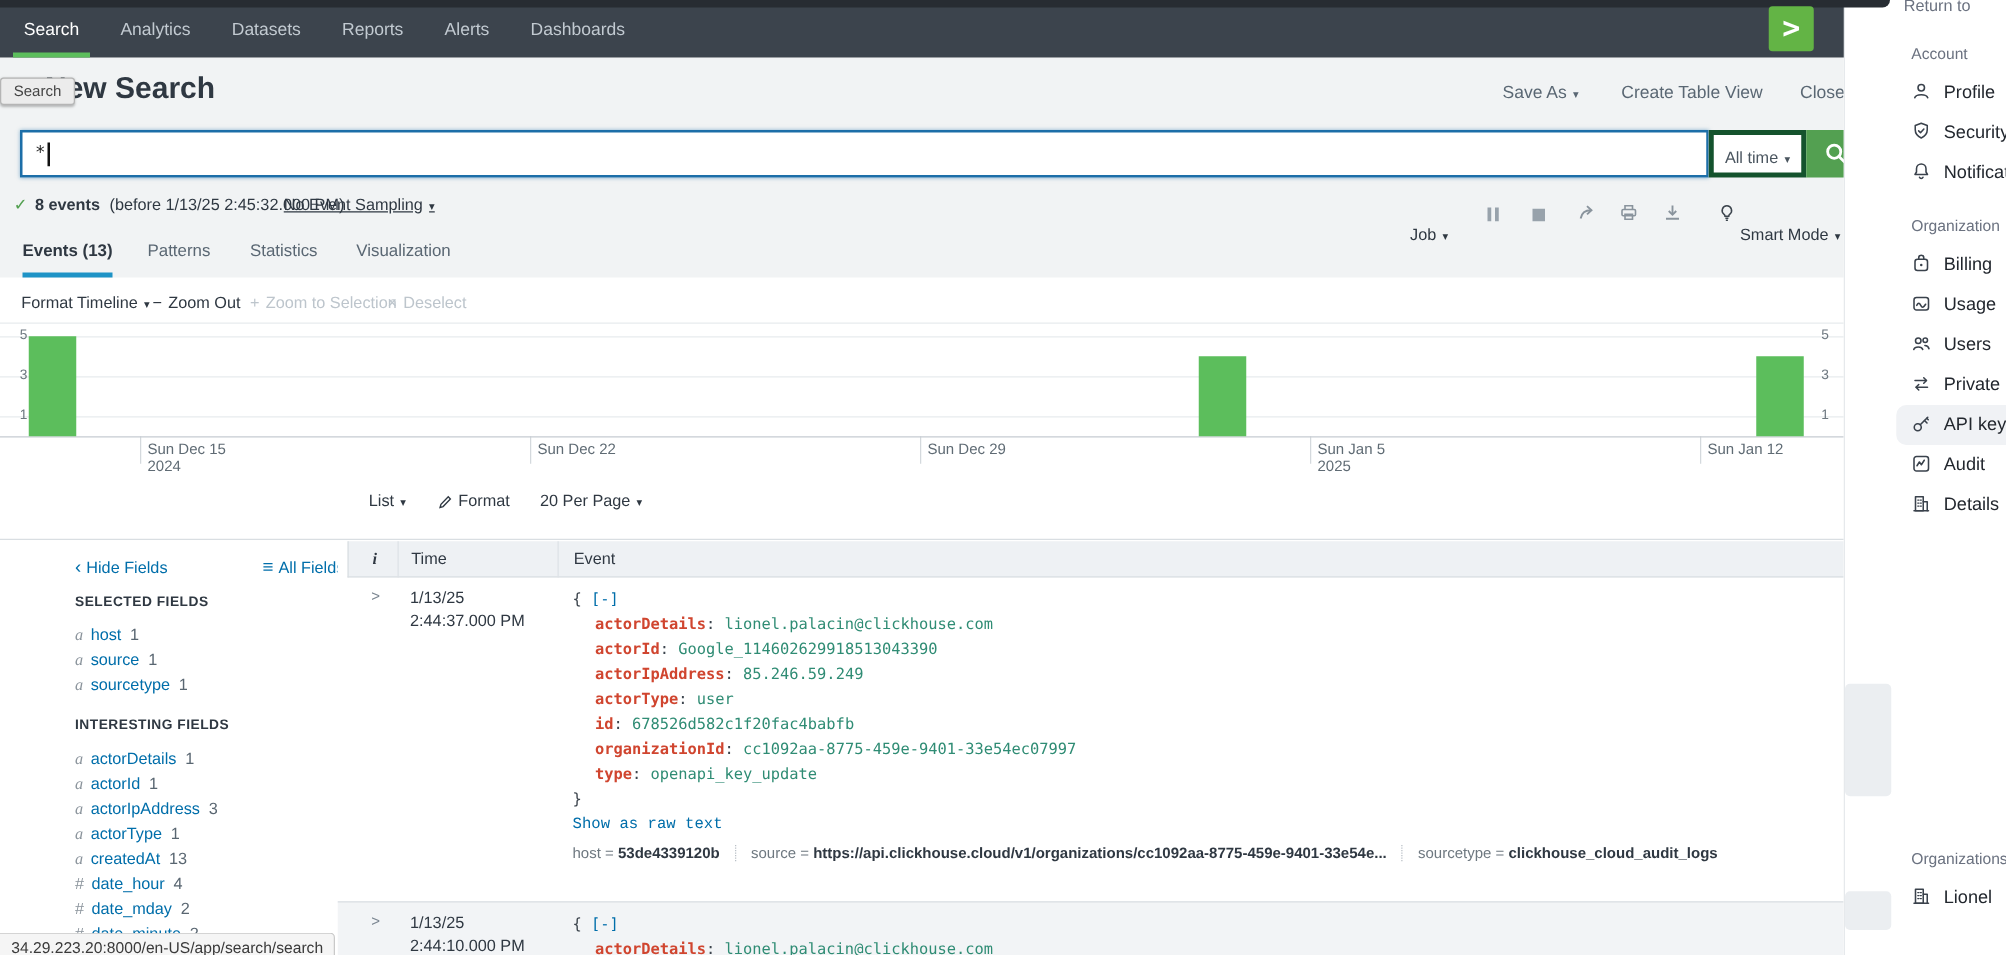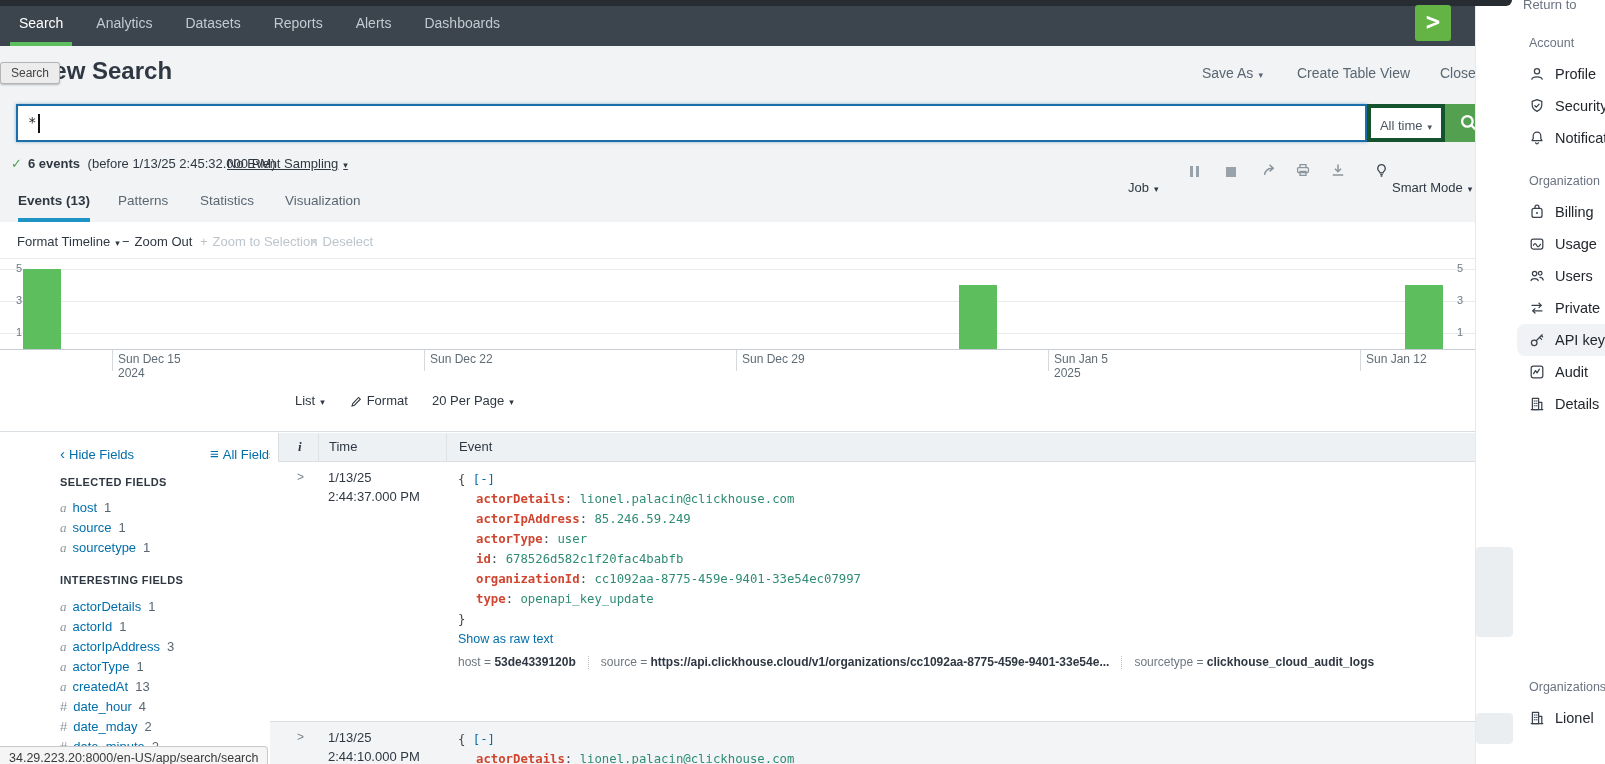--- a/index.html
+++ b/index.html
@@ -107,21 +107,21 @@
   .erow.alt{background:#f2f4f6;border-top:1px solid var(--border);}
   .expand{position:absolute;left:27px;top:8px;color:#7b8691;font-size:12px;cursor:pointer;}
   .etime{position:absolute;left:58px;top:6px;font-size:13px;line-height:19px;color:var(--text);white-space:nowrap;}
   .ebody{position:absolute;left:188px;top:7px;font-family:"DejaVu Sans Mono",monospace;font-size:12.3px;line-height:20px;white-space:nowrap;}
   .jb{color:#3c444d;}
   .jcol{color:var(--blue);cursor:pointer;}
   .jline.kv{padding-left:18px;}
   .jk{color:var(--keyred);font-weight:bold;cursor:pointer;}
   .jp{color:#3c444d;}
   .jv{color:var(--valteal);cursor:pointer;}
-  .rawlink{display:block;font-family:Liberation Sans, sans-serif;font-size:12.5px;color:var(--blue);text-decoration:none;cursor:pointer;line-height:20px;}
+  .rawlink{display:block;font-family:Liberation Mono, monospace;font-size:12.5px;color:var(--blue);text-decoration:none;cursor:pointer;line-height:20px;}
   .efields{margin-top:5px;font-family:"Liberation Sans",sans-serif;font-size:12px;color:var(--text);line-height:16px;}
   .efield{cursor:pointer;}
   .fk{color:#6e7880;}
   .feq{color:#6e7880;}
   .fv{color:var(--text);font-weight:bold;}
   .fsep{display:inline-block;border-left:1px dotted #b9c0c6;height:13px;margin:0 12px;vertical-align:middle;}
 
   
   .panel{position:absolute;left:1475px;top:0;width:130px;height:764px;background:#fff;border-left:1px solid #e6e9ec;box-sizing:border-box;
     font-family:"Liberation Sans",sans-serif;}
@@ -177,21 +177,21 @@
     <button class="searchbtn">
       <span class="ic">
         <svg width="20" height="20" viewBox="0 0 16 16" fill="none" stroke="#fff" stroke-width="1.8">
             <circle cx="6.7" cy="6.7" r="4.2"></circle>
             <path d="M9.9 9.9L14 14"></path>
           </svg>
       </span>
     </button>
 
     <div class="statusrow">
-      <span class="ck">✓</span><span class="cnt">6 events</span>
+      <span class="ck">✓</span><span class="cnt">8 events</span>
       <span class="det">(before 1/13/25 2:45:32.000 PM)</span>
       <span class="sampling nowrap"><span>No Event Sampling</span><span class="car">▾</span></span>
 
       <span class="jc-label" style="left:1128px"><span>Job</span><span class="car">▾</span></span>
       <span class="jc pausebars" style="left:1190px;top:9px"><i></i><i></i></span>
       <span class="jc" style="left:1226px;top:9px"><span class="stopsq"></span></span>
       <span class="jc ic" style="left:1262px">
         <svg width="16" height="16" viewBox="0 0 16 16" fill="none" stroke="#8a949d" stroke-width="1.5">
             <path d="M2.5 12.8c.8-4.4 3.8-6.6 8.2-6.6"></path>
             <path d="M7.6 2.9l3.6 3.3-3.6 3.3"></path>
@@ -308,20 +308,21 @@
       <div id="erows">
           <div class="erow" style="top:30px;height:259px">
             <span class="expand">&gt;</span>
             <div class="etime">
               <div>1/13/25</div>
               <div>2:44:37.000 PM</div>
             </div>
             <div class="ebody">
               <div class="jline"><span class="jb">{ </span><a class="jcol">[-]</a></div>
               <div class="jline kv"><span class="jk">actorDetails</span><span class="jp">: </span><span class="jv">lionel.palacin@clickhouse.com</span></div>
+              <div class="jline kv"><span class="jk">actorId</span><span class="jp">: </span><span class="jv">Google_114602629918513043390</span></div>
               <div class="jline kv"><span class="jk">actorIpAddress</span><span class="jp">: </span><span class="jv">85.246.59.249</span></div>
               <div class="jline kv"><span class="jk">actorType</span><span class="jp">: </span><span class="jv">user</span></div>
               <div class="jline kv"><span class="jk">id</span><span class="jp">: </span><span class="jv">678526d582c1f20fac4babfb</span></div>
               <div class="jline kv"><span class="jk">organizationId</span><span class="jp">: </span><span class="jv">cc1092aa-8775-459e-9401-33e54ec07997</span></div>
               <div class="jline kv"><span class="jk">type</span><span class="jp">: </span><span class="jv">openapi_key_update</span></div>
               <div class="jline"><span class="jb">}</span></div>
               <a class="rawlink">Show as raw text</a>
               <div class="efields"><span class="efield"><span class="fk">host</span><span class="feq"> = </span><span class="fv">53de4339120b</span></span><span class="fsep"></span><span class="efield"><span class="fk">source</span><span class="feq"> = </span><span class="fv">https://api.clickhouse.cloud/v1/organizations/cc1092aa-8775-459e-9401-33e54e...</span></span><span class="fsep"></span><span class="efield"><span class="fk">sourcetype</span><span class="feq"> = </span><span class="fv">clickhouse_cloud_audit_logs</span></span></div>
             </div>
           </div>

